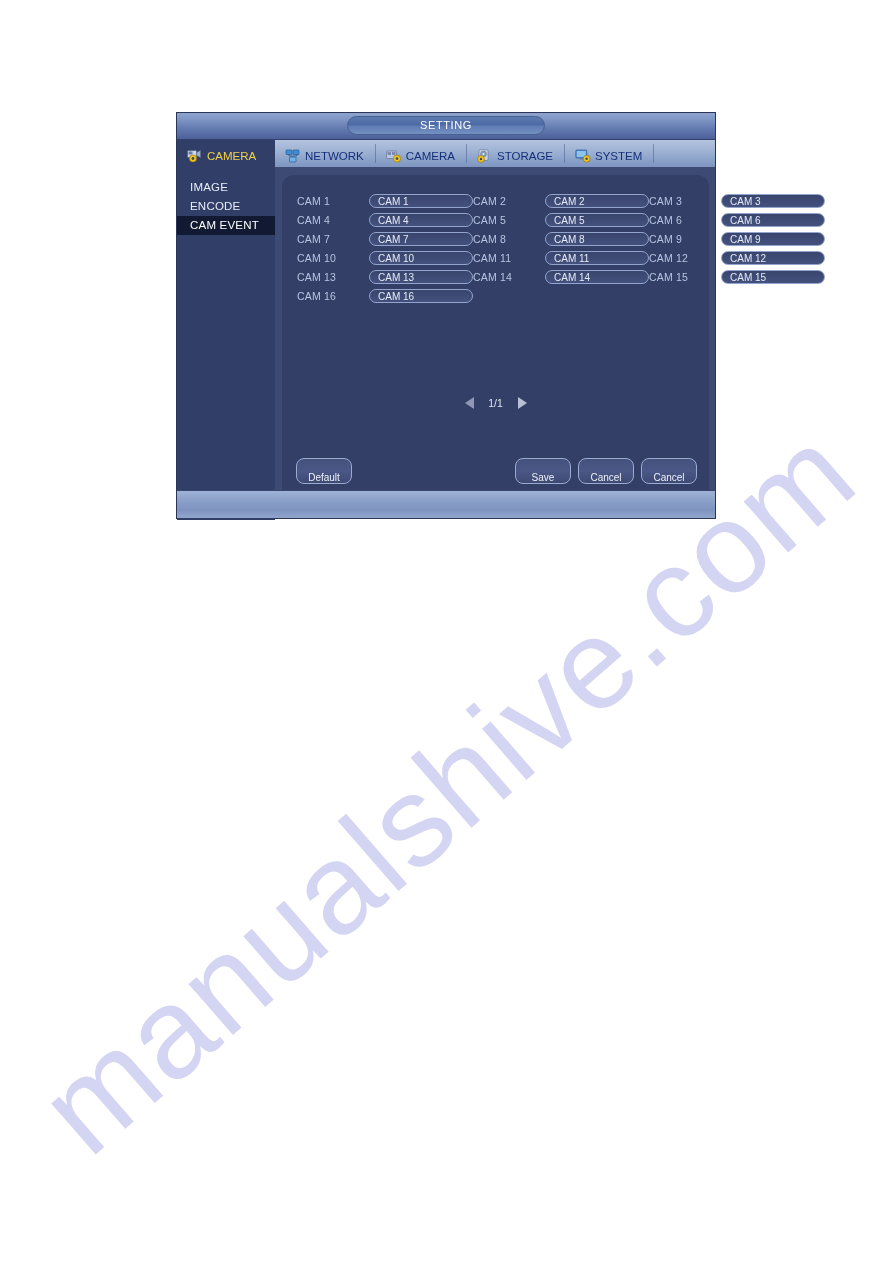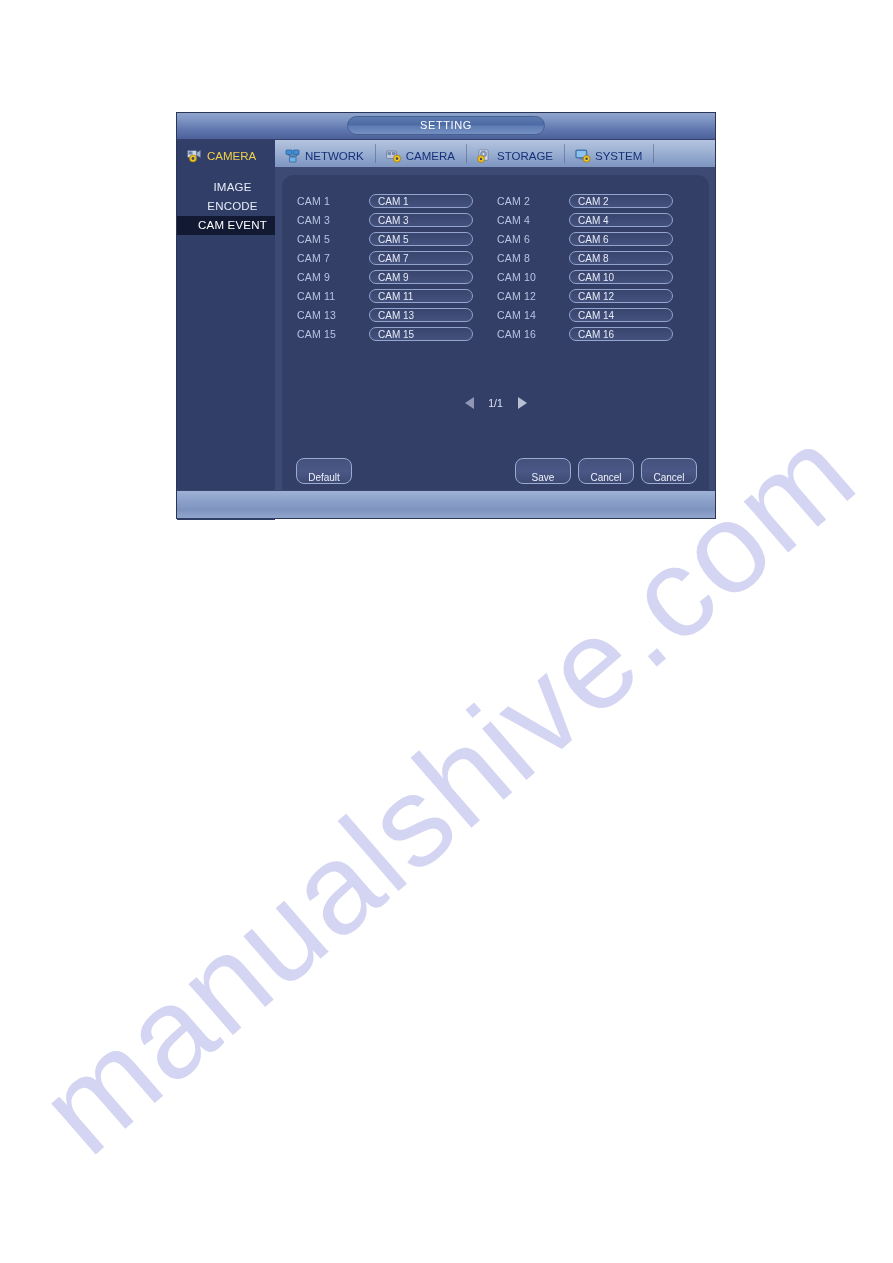--- a/index.html
+++ b/index.html
@@ -105,21 +105,20 @@
   #win-body {
     position: relative;
     height: calc(407px - 27px - 27px);
     display: flex;
   }
   #sidebar {
     width: 98px;
     background: #303e68;
     padding-top: 11px;
     flex: 0 0 98px;
-    text-align: center;
   }
   .side-item {
     height: 19px;
     line-height: 19px;
     padding-left: 13px;
     font-size: 11.5px;
     color: #e9edf8;
     letter-spacing: 0.2px;
   }
   .side-item.selected {
@@ -142,21 +141,21 @@
     border-radius: 12px 12px 0 0;
   }
 
   
   #cam-grid {
     position: absolute;
     left: 15px;
     top: 18px;
     width: 400px;
     display: grid;
-    grid-template-columns: 1fr 1fr;
+    grid-template-columns: 1fr 1fr 1fr;
     column-gap: 0px;
     row-gap: 3px;
   }
   .cam-cell {
     display: flex;
     align-items: center;
     height: 16px;
   }
   .cam-label {
     width: 72px;

